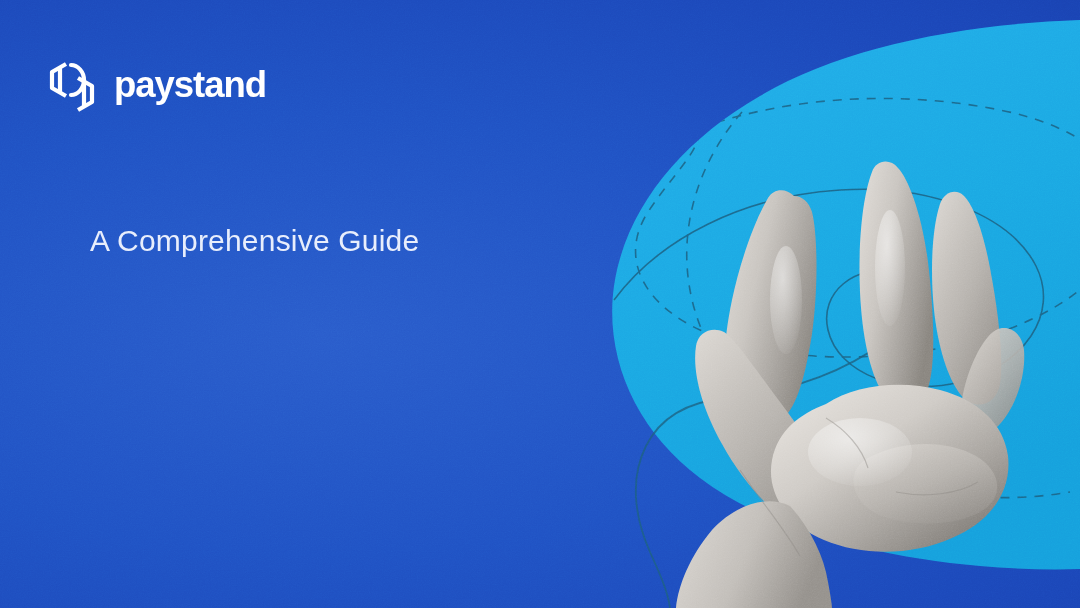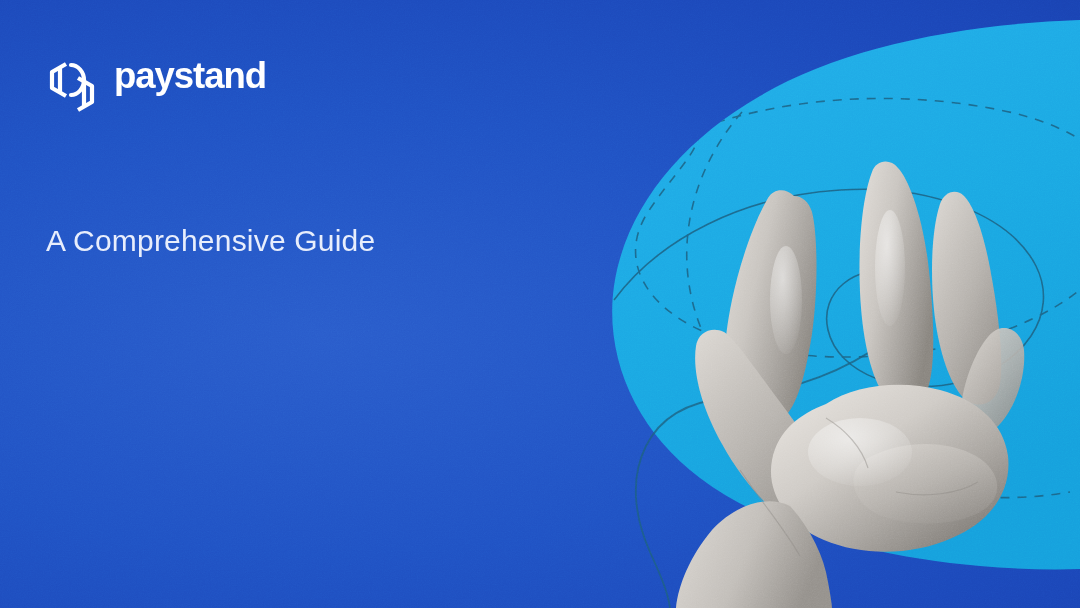--- a/index.html
+++ b/index.html
@@ -26,21 +26,21 @@
     mix-blend-mode:overlay;
   }
 
   
   .blob-layer { position:absolute; inset:0; }
 
   
   .logo {
     position:absolute;
     left:44px; top:58px;
-    display:flex; gap:14px;
+    display:flex; align-items:center; gap:14px;
   }
   .logo-mark { width:56px; height:58px; display:block; flex:none; }
   .logo-word { display:block; height:40px; }
 
   
   .copy {
     position:absolute;
     left:46px; top:202px;
     width:560px;
   }
@@ -54,20 +54,21 @@
   }
   .headline .ln { display:block; }
   .subhead {
     margin-top:20px;
     color:#e8eefc;
     font-size:30px;
     line-height:38px;
     font-weight:300;
     letter-spacing:.2px;
     white-space:nowrap;
+    margin-left:44px;
   }
 
   
   .hand-layer { position:absolute; inset:0; }
 </style>
 </head>
 <body>
 
 <div class="stage">
 

